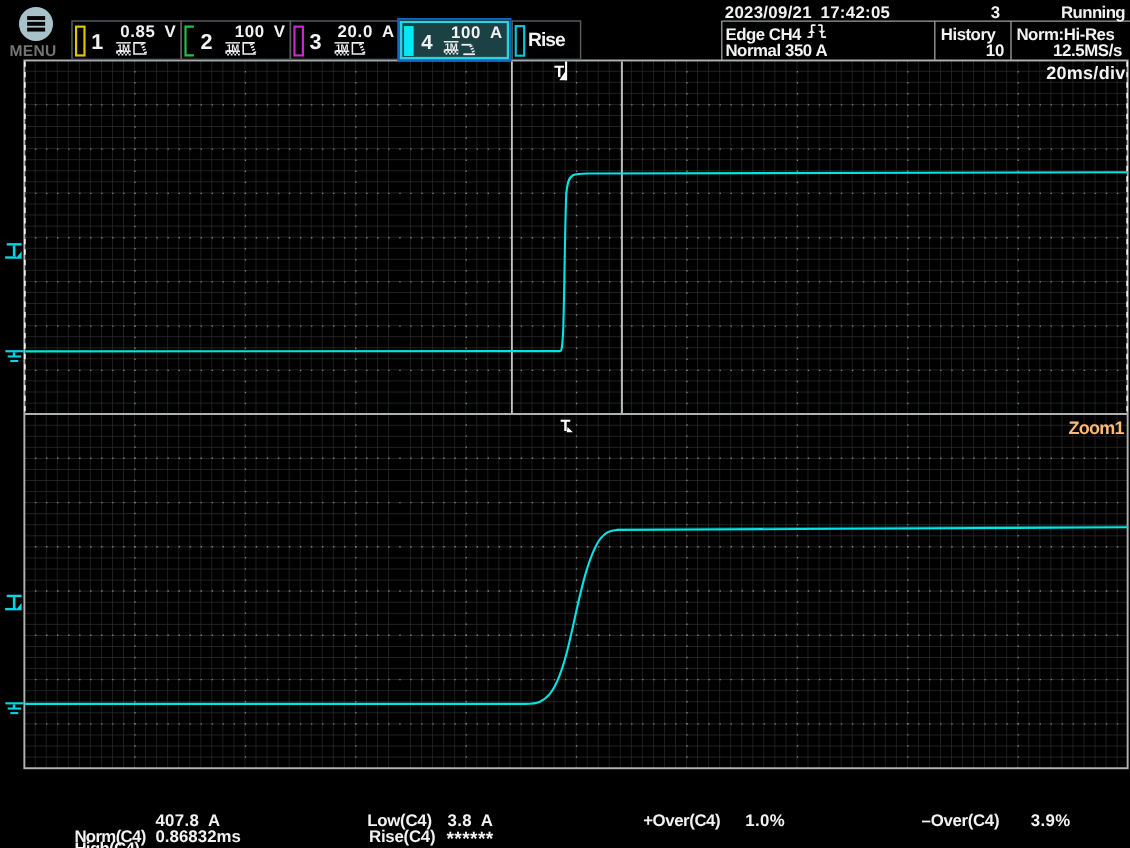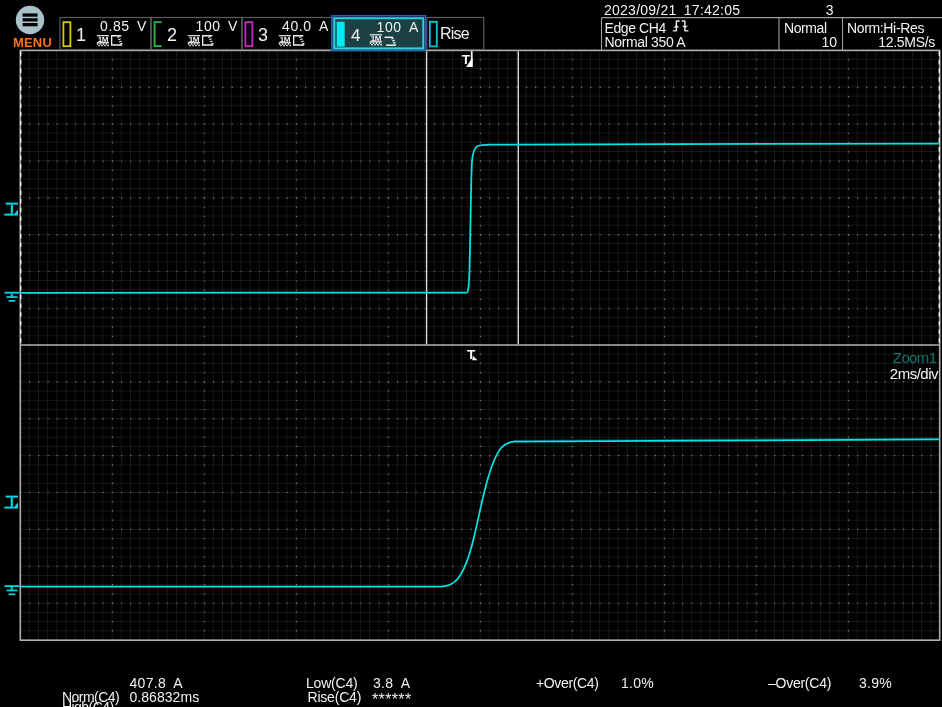--- a/index.html
+++ b/index.html
@@ -1,18 +1,18 @@
 <!DOCTYPE html>
 <html><head>
 <meta charset="utf-8">
 <style>
   html,body{margin:0;padding:0;background:#000;}
   #scr{position:relative;width:942px;height:707px;background:#000;overflow:hidden;
        font-family:"Liberation Sans",sans-serif;color:#f2f2f2;}
-  .t{position:absolute;white-space:pre;font-weight:normal;}
+  .t{position:absolute;white-space:pre;font-weight:bold;}
   .r{text-align:right;}
 </style>
 </head>
 <body>
 <div id="scr">
 
 <svg width="942" height="707" style="position:absolute;left:0;top:0">
   <defs>
     <pattern id="minor" patternUnits="userSpaceOnUse" x="20.5" y="50.5" width="9.2" height="9.2188">
       <path d="M9.2 0 V9.22 M0 9.22 H9.2" stroke="#2e2e2e" stroke-width="1"></path>
@@ -179,45 +179,46 @@
   </g>
 
   <circle cx="30" cy="20" r="14.2" fill="#a9c1c9"></circle>
   <g fill="#050505">
     <rect x="22.6" y="13.4" width="15" height="3.3"></rect>
     <rect x="22.6" y="18.2" width="15" height="3.3"></rect>
     <rect x="22.6" y="23" width="15" height="3.3"></rect>
   </g>
 </svg>
 
-<div class="t" style="left:8px;top:34.5px;width:44px;text-align:right;font-size:13px;font-weight:bold;color:#f97316;letter-spacing:0.2px">MENU</div>
+<div class="t" style="left:8px;top:34.5px;width:44px;text-align:left;font-size:13px;font-weight:bold;color:#737373;letter-spacing:0.2px">MENU</div>
 
 <div class="t" style="left:76px;top:24.5px;font-size:18px">1</div>
 <div class="t" style="left:167px;top:24.5px;font-size:18px">2</div>
 <div class="t" style="left:258px;top:24.5px;font-size:18px">3</div>
 <div class="t" style="left:351px;top:26px;font-size:17px">4</div>
 <div class="t" style="left:440px;top:25px;font-size:16px;letter-spacing:-0.8px">Rise</div>
 
 <div class="t r" style="left:60px;top:17.8px;width:87px;font-size:14px;letter-spacing:0.55px">0.85 V</div>
 <div class="t r" style="left:151px;top:17.8px;width:87px;font-size:14px;letter-spacing:0.55px">100 V</div>
-<div class="t r" style="left:242px;top:17.8px;width:87px;font-size:14px;letter-spacing:0.55px">40.0 A</div>
+<div class="t r" style="left:242px;top:17.8px;width:87px;font-size:14px;letter-spacing:0.55px">20.0 A</div>
 <div class="t r" style="left:333px;top:19px;width:86px;font-size:14px;letter-spacing:0.55px">100 A</div>
 
 <div class="t" style="left:604px;top:2px;font-size:14px;letter-spacing:0.25px">2023/09/21 17:42:05</div>
 <div class="t r" style="left:700px;top:2px;width:133.5px;font-size:14px">3</div>
+<div class="t r" style="left:700px;top:2px;width:237.5px;font-size:14px;letter-spacing:-0.5px">Running</div>
 
 <div class="t" style="left:604.5px;top:19.5px;font-size:14px;letter-spacing:-0.4px">Edge CH4</div>
 <div class="t" style="left:604.5px;top:33.5px;font-size:14px;letter-spacing:-0.35px">Normal 350 A</div>
-<div class="t" style="left:784px;top:19.5px;font-size:14px;letter-spacing:-0.4px">Normal</div>
+<div class="t" style="left:784px;top:19.5px;font-size:14px;letter-spacing:-0.4px">History</div>
 <div class="t r" style="left:700px;top:33.5px;width:137px;font-size:14px">10</div>
 <div class="t" style="left:847px;top:19.5px;font-size:14px;letter-spacing:-0.35px">Norm:Hi-Res</div>
 <div class="t r" style="left:800px;top:33.5px;width:135px;font-size:14px;letter-spacing:-0.3px">12.5MS/s</div>
 
-<div class="t r" style="left:700px;top:348.5px;width:236.5px;font-size:15px;letter-spacing:-0.6px;color:#0f766e">Zoom1</div>
-<div class="t r" style="left:700px;top:364.5px;width:238px;font-size:15px;letter-spacing:-0.5px">2ms/div</div>
+<div class="t r" style="left:700px;top:52.5px;width:238px;font-size:15px;letter-spacing:0.25px">20ms/div</div>
+<div class="t r" style="left:700px;top:348.5px;width:236.5px;font-size:15px;letter-spacing:-0.6px;color:#fdba74">Zoom1</div>
 
 <div class="t" style="left:62px;top:699px;font-size:14px;letter-spacing:-0.55px">High(C4)</div>
 <div class="t" style="left:129.5px;top:675px;font-size:14px;letter-spacing:0.3px">407.8 A</div>
 <div class="t" style="left:306px;top:675px;font-size:14px;letter-spacing:-0.2px">Low(C4)</div>
 <div class="t" style="left:373px;top:675px;font-size:14px;letter-spacing:0.3px">3.8 A</div>
 <div class="t" style="left:536px;top:675px;font-size:14px;letter-spacing:-0.35px">+Over(C4)</div>
 <div class="t" style="left:621px;top:675px;font-size:14px;letter-spacing:0.3px">1.0%</div>
 <div class="t" style="left:768px;top:675px;font-size:14px;letter-spacing:-0.25px">–Over(C4)</div>
 <div class="t" style="left:859px;top:675px;font-size:14px;letter-spacing:0.3px">3.9%</div>
 <div class="t" style="left:62px;top:689px;font-size:14px;letter-spacing:-0.55px">Norm(C4)</div>

